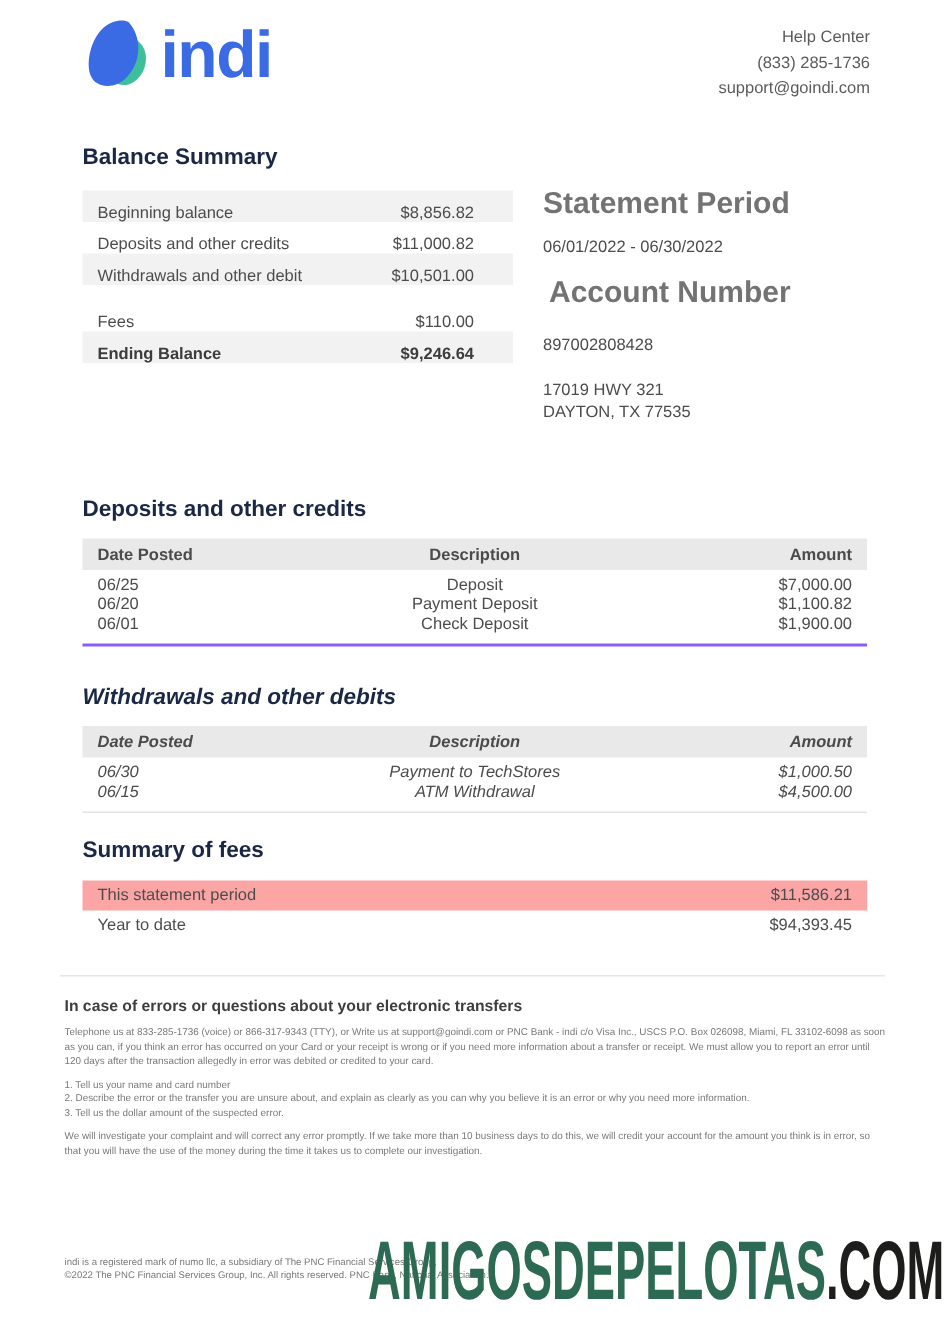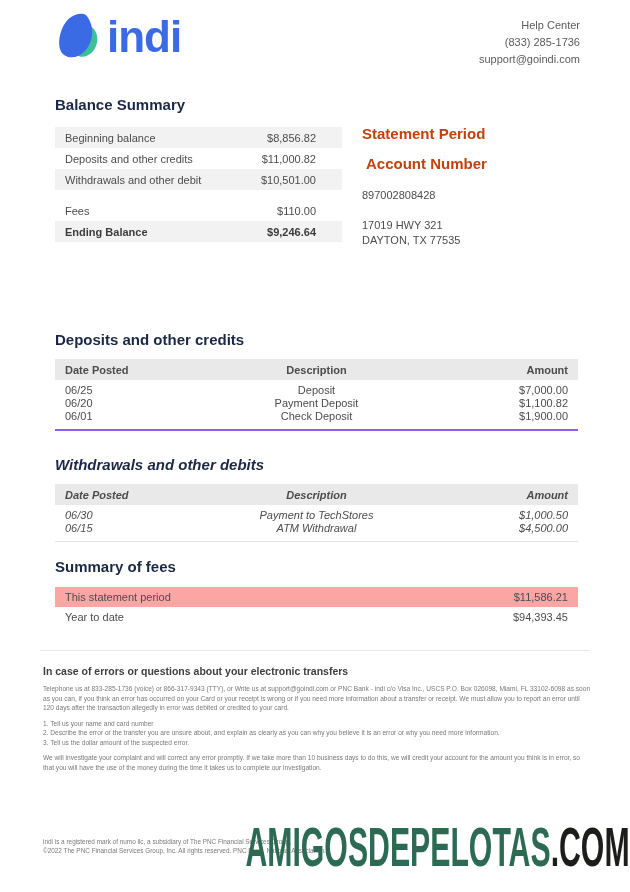--- a/index.html
+++ b/index.html
@@ -13,29 +13,29 @@
   .logo { display:flex; align-items:center; }
   .logo svg { width:46px; height:50px; }
   .logo-text { font-size:44px; font-weight:bold; color:#3a6be5; letter-spacing:-1px;
                margin-left:6px; line-height:50px; }
   .contact { text-align:right; font-size:11px; color:#5b5b5d; line-height:1.55; padding-top:5px; }
 
   
   .balance-summary { position:absolute; top:96px; left:55px; width:287px; }
   .section-title { font-size:15px; font-weight:bold; color:#1b2845; }
   .bs-table { margin-top:14px; }
-  .bs-row { display:flex; justify-content:space-between; align-items:center;
+  .bs-row { display:flex; justify-content:space-between; align-items:flex-end;
             height:21px; padding:0 26px 0 10px; font-size:11px; color:#4c4c4e; }
   .bs-row.shaded { background:#f2f2f2; }
   .bs-row.bold { font-weight:bold; color:#3c3c3e; }
   .bs-gap { height:10px; }
 
   
   .statement-info { position:absolute; top:125px; left:362px; width:220px; }
-  .si-heading { font-size:15px; font-weight:bold; color:#c2410c; }
+  .si-heading { font-size:20px; font-weight:bold; color:#737373; }
   .si-value { font-size:11px; color:#4c4c4e; margin-top:11px; }
   .si-acct-heading { margin-top:13px; margin-left:4px; }
   .si-acct-value { margin-top:17px; }
   .holder { margin-top:17px; }
   .holder-name { font-size:13.5px; font-weight:bold; color:#17223b; }
   .holder-addr { font-size:11px; color:#4c4c4e; line-height:1.35; margin-top:3px; }
 
   
   .tx-section { position:absolute; left:55px; width:523px; }
   .tx-deposits { top:331px; }
@@ -117,20 +117,21 @@
       </div>
       <div class="bs-row shaded bold">
         <span>Ending Balance</span>
         <span>$9,246.64</span>
       </div>
     </div>
   </div>
 
   <div class="statement-info">
     <div class="si-heading">Statement Period</div>
+    <div class="si-value">06/01/2022  -  06/30/2022</div>
     <div class="si-heading si-acct-heading">Account Number</div>
     <div class="si-value si-acct-value">897002808428</div>
     <div class="holder">
       <div class="holder-addr">
         <div>17019 HWY 321</div>
         <div>DAYTON, TX 77535</div>
       </div>
     </div>
   </div>
 

